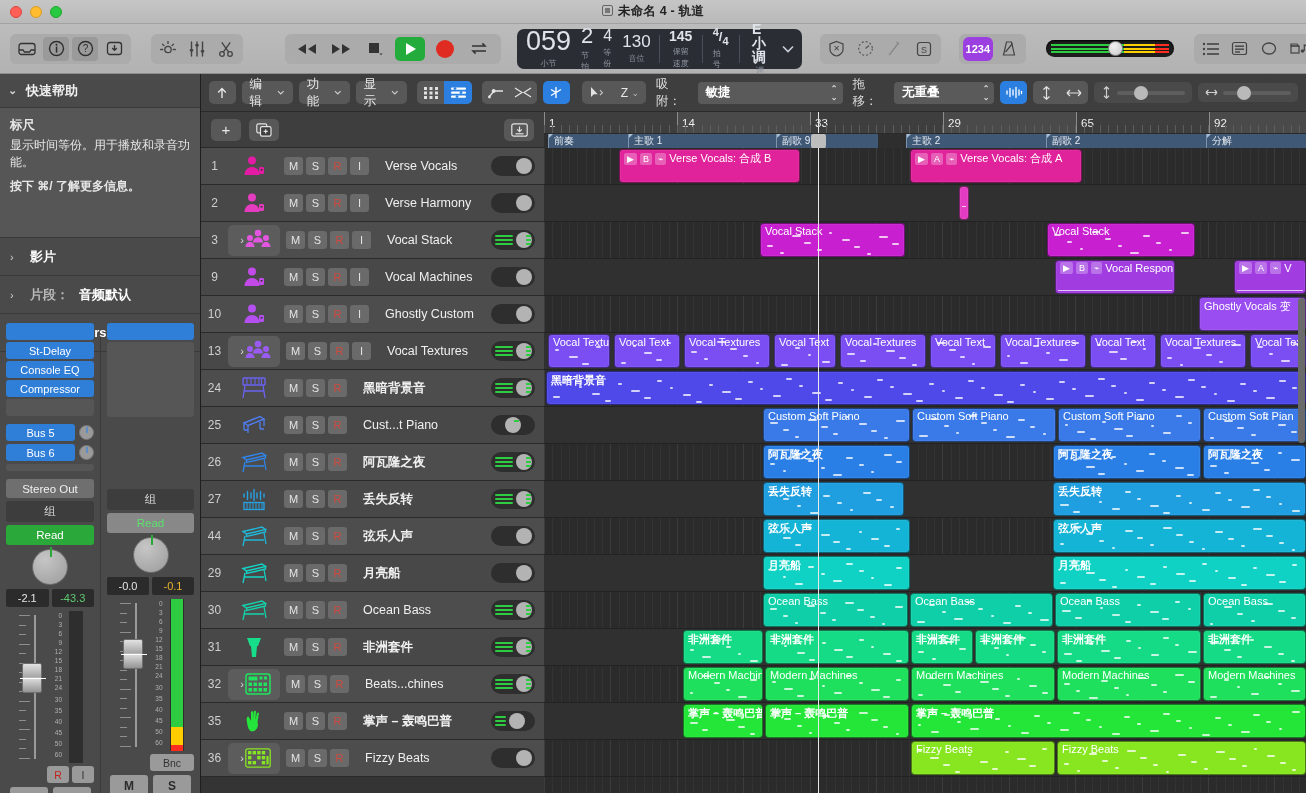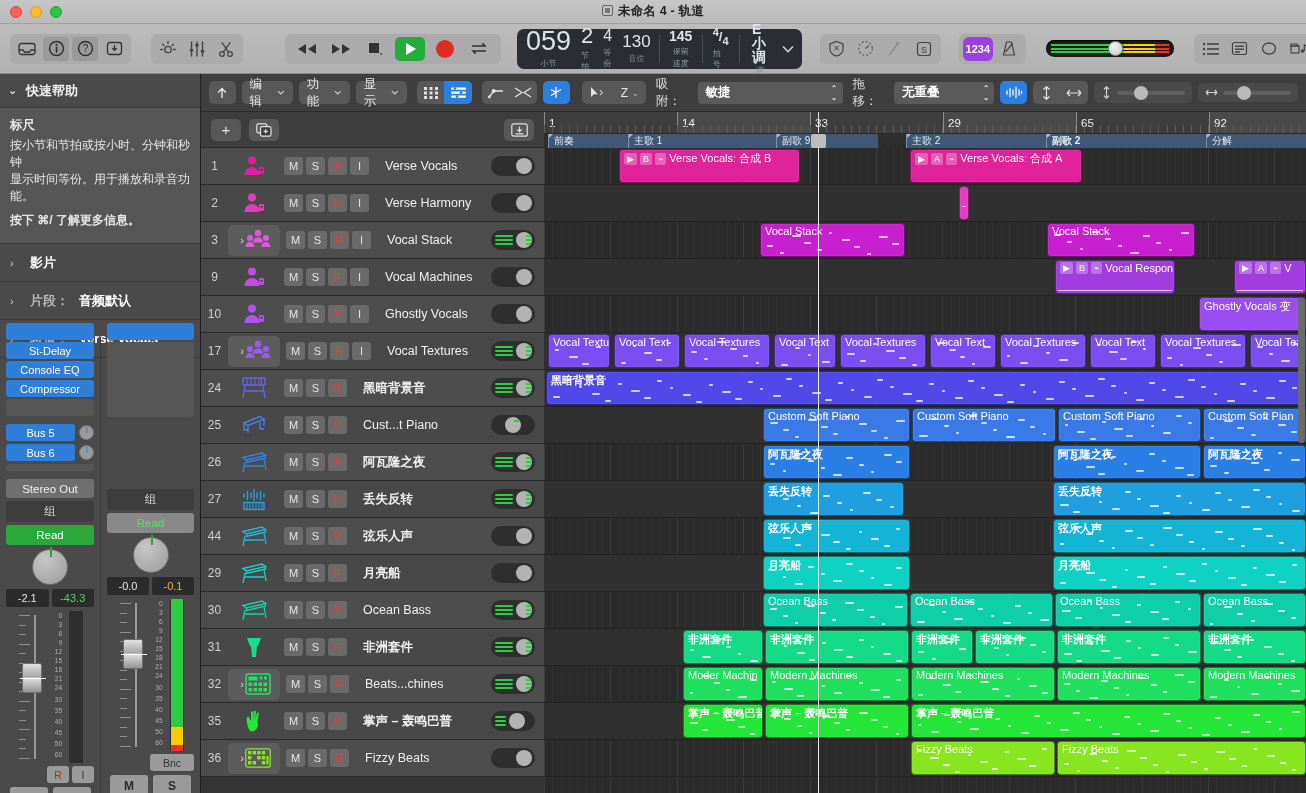--- a/index.html
+++ b/index.html
@@ -508,21 +508,20 @@
     </div>
   </div>
 
   <div class="leftpanel">
     <div class="qh-head">
       <span class="chev">⌄</span>
       <span>快速帮助</span>
     </div>
     <div class="qh-body">
       <div class="qh-title">标尺</div>
-      <div class="qh-p">按小节和节拍或按小时、分钟和秒钟</div>
       <div class="qh-p">显示时间等份。用于播放和录音功能。</div>
       <div class="qh-p b">按下 ⌘/ 了解更多信息。</div>
     </div>
 
     <div class="acc-row">
       <span class="chev">›</span>
       <span class="val">影片</span>
     </div>
     <div class="acc-row">
       <span class="chev">›</span>
@@ -947,27 +946,27 @@
             <rect x="17" y="13" width="5" height="7" rx="1.3" fill="#b44ff0"></rect>
             <rect x="18.6" y="15" width="1.8" height="1.5" fill="#343434"></rect>
           </svg>
         </div>
         <div class="msri">
           <div class="b ">M</div>
           <div class="b ">S</div>
           <div class="b r">R</div>
           <div class="b ">I</div>
         </div>
-        <div class="tname ">Ghostly Vocals</div>
+        <div class="tname ">Ghostly Custom</div>
         <div class="toggle off">
           <span class="knob"></span>
         </div>
       </div>
       <div class="trow alt">
-        <div class="tnum">17</div>
+        <div class="tnum">13</div>
         <div class="ticon boxed">
           <span class="tdisc">›</span>
           <svg width="26" height="22" viewBox="0 0 26 22">
             <circle cx="13" cy="4" r="3.3" fill="#9a5bf5"></circle>
             <path d="M8 13.5c0-3 2.2-5.2 5-5.2s5 2.2 5 5.2z" fill="#9a5bf5"></path>
             <circle cx="5" cy="9" r="3" fill="#9a5bf5"></circle>
             <path d="M0.5 18c0-2.9 2-5 4.5-5s4.5 2.1 4.5 5z" fill="#9a5bf5"></path>
             <circle cx="21" cy="9" r="3" fill="#9a5bf5"></circle>
             <path d="M16.5 18c0-2.9 2-5 4.5-5s4.5 2.1 4.5 5z" fill="#9a5bf5"></path>
           </svg>
@@ -1401,21 +1400,21 @@
       <div class="rtick" style="left:739px;"></div>
       <div class="rtick" style="left:747px;"></div>
       <div class="rtick" style="left:755px;"></div>
       <div style="position: absolute; left: 274px; top: 0px; bottom: 0px; width: 1px; background: rgb(233, 233, 233);"></div>
     </div>
   <div class="markers" id="markers">
       <div class="marker" style="left:4px;width:80px;">前奏</div>
       <div class="marker" style="left:84px;width:148px;">主歌 1</div>
       <div class="marker" style="left:232px;width:102px;">副歌 9</div>
       <div class="marker" style="left:362px;width:140px;">主歌 2</div>
-      <div class="marker" style="left:502px;width:160px;font-weight:bold;">副歌 2</div>
+      <div class="marker" style="left:502px;width:160px;">副歌 2</div>
       <div class="marker" style="left:662px;width:100px;">分解</div>
       <div class="ph-head" style="left: 267px; top: 0px;"></div>
     </div>
 
   <div class="arrange" id="arrange">
       <div class="grid-v bar" style="left:0px;"></div>
       <div class="grid-v " style="left:8px;"></div>
       <div class="grid-v " style="left:17px;"></div>
       <div class="grid-v " style="left:25px;"></div>
       <div class="grid-v " style="left:33px;"></div>
@@ -2201,21 +2200,21 @@
           <i style="left:16.6px;top:15px;width:7px;"></i>
           <i style="left:30.1px;top:22px;width:5px;"></i>
           <i style="left:43.7px;top:5px;width:3px;"></i>
           <i style="left:57.3px;top:12px;width:8px;"></i>
           <i style="left:70.9px;top:19px;width:6px;"></i>
           <i style="left:84.4px;top:26px;width:4px;"></i>
         </div>
       </div>
       <div class="region" style="left:139px;top:519px;width:80px;height:34px;background:#1fe05c;">
         <div class="rg-name ">
-          <span>Moder Machin</span>
+          <span>Modern Machin</span>
         </div>
         <div class="midi-lines">
           <i style="left:3.0px;top:21px;width:3px;"></i>
           <i style="left:15.0px;top:4px;width:8px;"></i>
           <i style="left:27.0px;top:11px;width:6px;"></i>
           <i style="left:39.0px;top:18px;width:4px;"></i>
           <i style="left:51.0px;top:25px;width:9px;"></i>
           <i style="left:63.0px;top:8px;width:7px;"></i>
         </div>
       </div>

